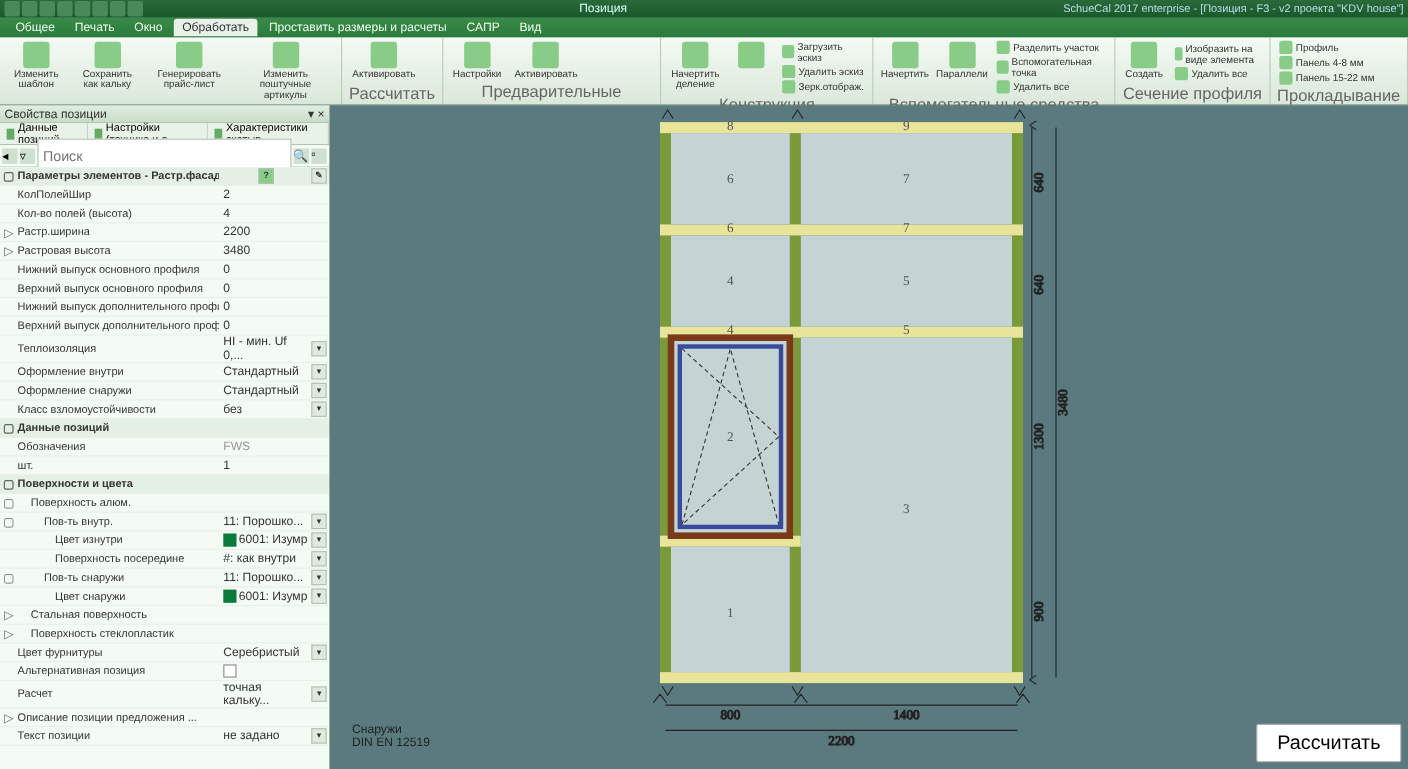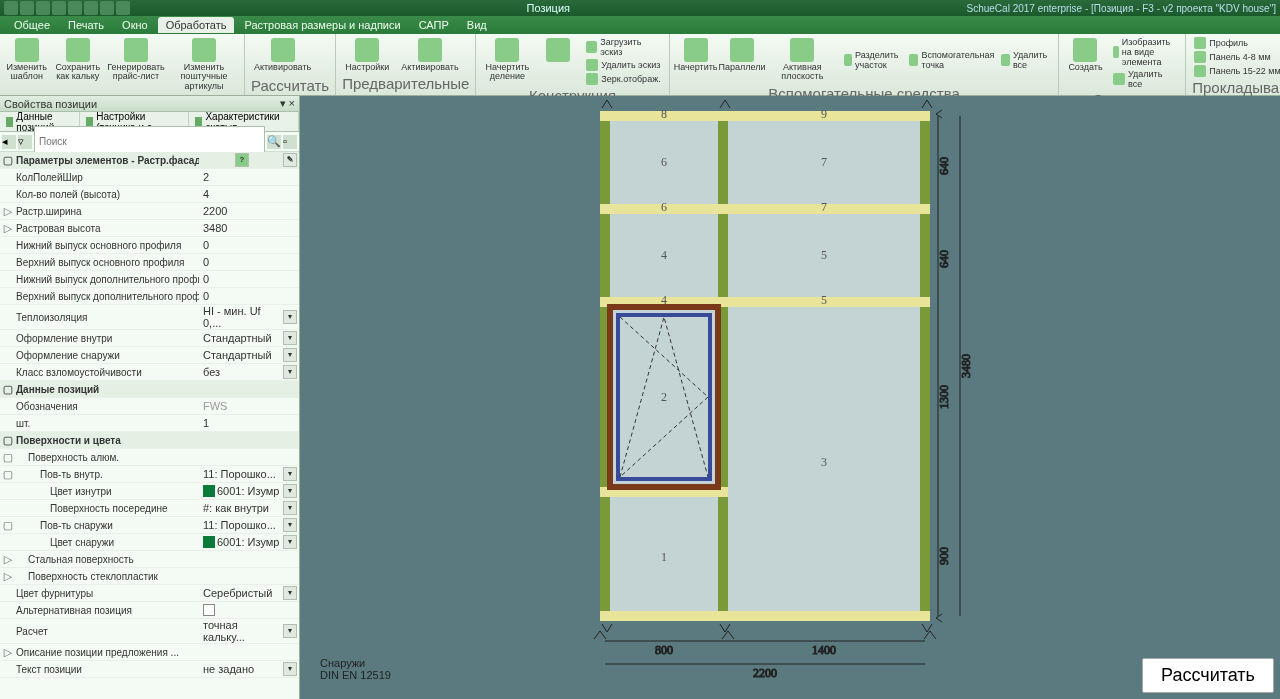--- a/index.html
+++ b/index.html
@@ -22,21 +22,21 @@
 .ribbon .sbtn{display:flex;align-items:center;gap:3px;font-size:9px;color:#333;padding:1px 2px;cursor:pointer}
 .ribbon .sbtn .sico{width:12px;height:12px;background:#8c8;border-radius:2px}
 .main{display:flex;height:603px}
 .side{width:300px;background:#f4faf4;border-right:1px solid #9ab09a;display:flex;flex-direction:column}
 .side-hdr{height:16px;background:linear-gradient(#e0eee0,#c8dcc8);padding:0 4px;display:flex;align-items:center;font-size:10px;color:#333;border-bottom:1px solid #aac0aa}
 .side-hdr .x{margin-left:auto}
 .side-tabs{height:20px;display:flex;background:#e8f2e8;border-bottom:1px solid #aac0aa}
 .side-tabs .st{padding:2px 6px;font-size:10px;border-right:1px solid #c0d4c0;display:flex;align-items:center;gap:3px;cursor:pointer}
 .side-tabs .st .ic{width:10px;height:10px;background:#6a6}
 .side-srch{height:20px;display:flex;align-items:center;padding:2px;gap:2px;background:#f4faf4;border-bottom:1px solid #d0e0d0}
-.side-srch input{flex:1;height:31px;border:1px solid #aac0aa;padding:0 4px;font-size:10px}
+.side-srch input{flex:1;height:31px;border:1px solid #aac0aa;padding:0 4px;font-size:13px}
 .side-srch .ic{width:14px;height:14px;background:#d0e0d0;cursor:pointer}
 .props{flex:1;overflow-y:auto;background:#f4faf4}
 .prow{display:flex;align-items:center;min-height:17px;border-bottom:1px solid #e8f0e8;padding:0 2px}
 .prow.grp{background:#e4f0e4;font-weight:bold}
 .prow .exp{width:12px;color:#666;cursor:pointer;text-align:center}
 .prow .k{flex:0 0 185px;padding-left:2px;color:#333;font-size:10px;white-space:nowrap;overflow:hidden}
 .prow .v{flex:1;font-size:10px;color:#333;padding-left:4px;display:flex;align-items:center;gap:2px}
 .prow .v.dis{color:#999}
 .prow .dd{width:14px;height:14px;background:#e0e8e0;border:1px solid #b0c0b0;margin-left:auto;cursor:pointer;text-align:center;font-size:8px;line-height:12px}
 .prow .sw{width:12px;height:12px;display:inline-block}
@@ -64,21 +64,21 @@
   </div>
   <div class="center">Позиция</div>
   <div class="right">SchueCal 2017 enterprise - [Позиция - F3 - v2 проекта "KDV house"]</div>
 </div>
 
 <div class="tabs" id="tabs">
     <div class="tab">Общее</div>
     <div class="tab">Печать</div>
     <div class="tab">Окно</div>
     <div class="tab active">Обработать</div>
-    <div class="tab">Растровая размеры и надписи</div>
+    <div class="tab">Проставить размеры и расчеты</div>
     <div class="tab">САПР</div>
     <div class="tab">Вид</div>
   </div>
 
 <div class="ribbon" id="ribbon">
     <div class="grp">
       <div class="grp-row">
         <div class="btn">
           <div class="ico"></div>
           <div class="lbl">Изменить шаблон</div>
@@ -141,25 +141,21 @@
     <div class="grp">
       <div class="grp-row">
         <div class="btn">
           <div class="ico"></div>
           <div class="lbl">Начертить</div>
         </div>
         <div class="btn">
           <div class="ico"></div>
           <div class="lbl">Параллели</div>
         </div>
-        <div class="btn">
-          <div class="ico"></div>
-          <div class="lbl">Активная плоскость</div>
-        </div>
-        <div style="display: flex; flex-direction: row; justify-content: center;">
+        <div style="display: flex; flex-direction: column; justify-content: center;">
           <div class="sbtn"><span class="sico"></span>Разделить участок</div>
           <div class="sbtn"><span class="sico"></span>Вспомогательная точка</div>
           <div class="sbtn"><span class="sico"></span>Удалить все</div>
         </div>
       </div>
       <div class="grp-lbl">Вспомогательные средства</div>
     </div>
     <div class="grp">
       <div class="grp-row">
         <div class="btn">

